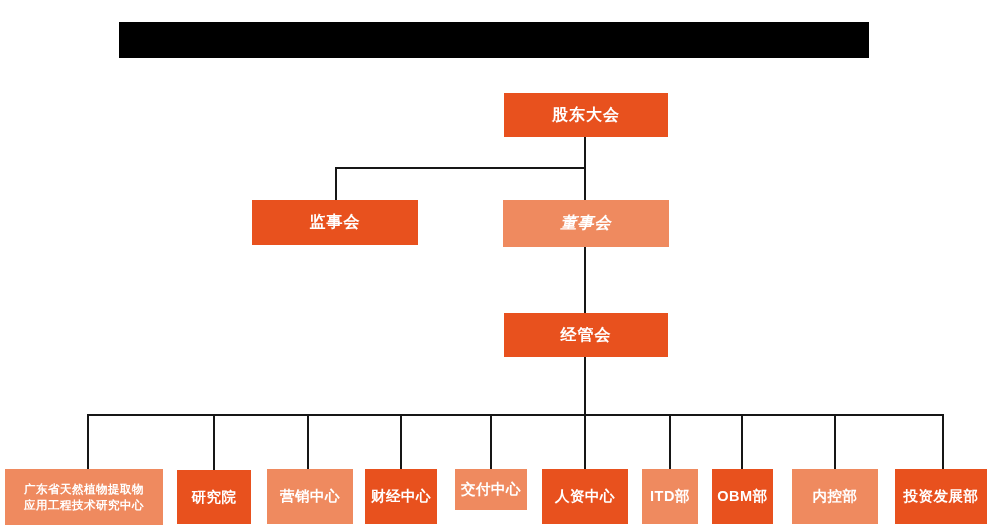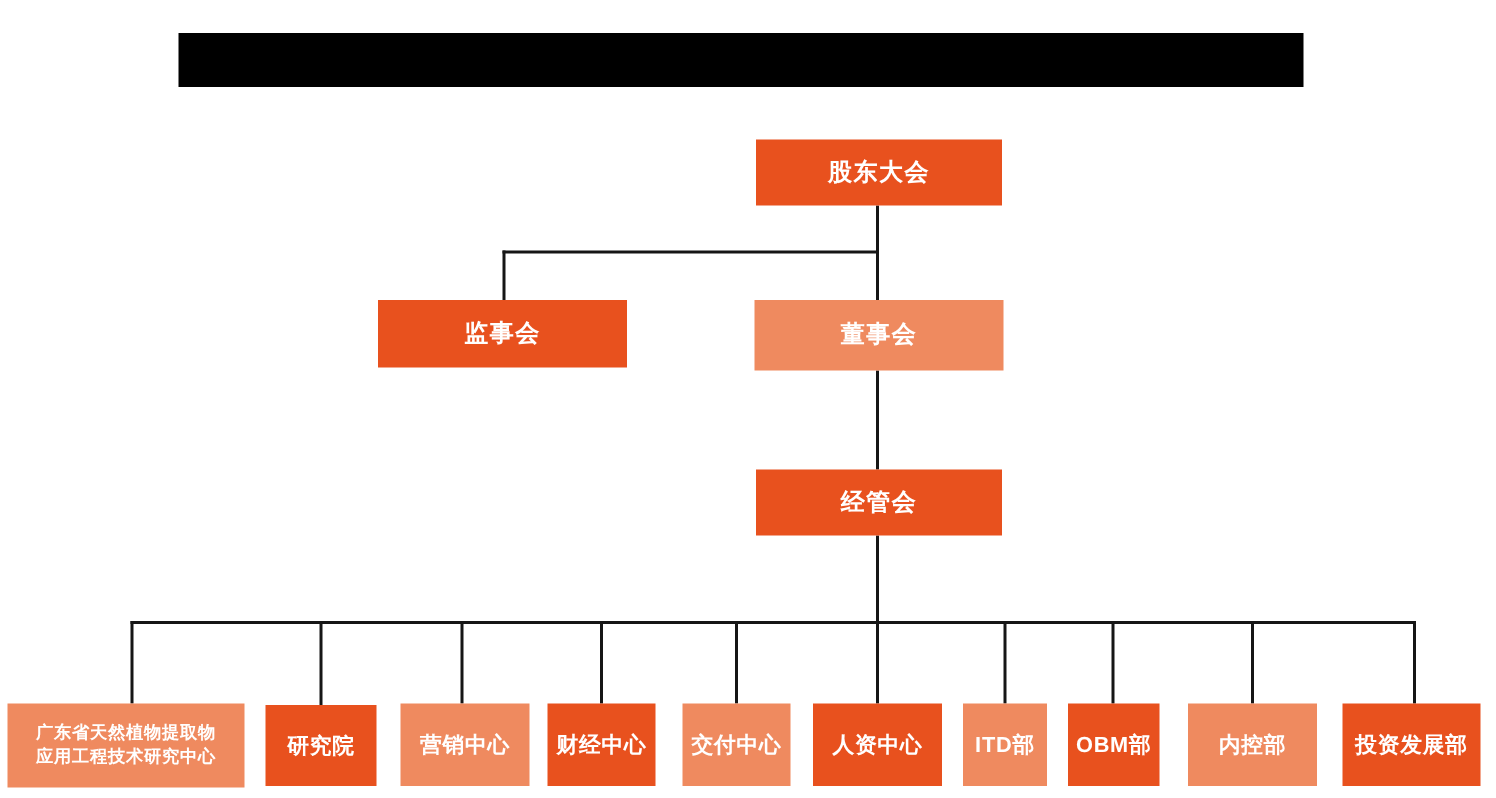--- a/index.html
+++ b/index.html
@@ -39,29 +39,29 @@
   .dept-long { font-size: 11.5px; line-height: 1.4; letter-spacing: 0.5px; padding: 0 16px; }
 
   
   .line { position: absolute; background: #161616; }
   .line-v { width: 2px; }
   .line-h { height: 2px; }
 
   
   .n-shareholders { left: 504px; top: 93px;  width: 164px; height: 44px; }
   .n-supervisory  { left: 252px; top: 200px; width: 166px; height: 45px; }
-  .n-directors    { left: 503px; top: 200px; width: 166px; height: 47px; }
+  .n-directors    { left: 503px; top: 200px; width: 166px; height: 47px; font-style: italic; }
   .n-management   { left: 504px; top: 313px; width: 164px; height: 44px; }
 
   
   .d0 { left: 5px;   top: 469px; width: 158px; height: 56px; }
   .d1 { left: 177px; top: 470px; width: 74px;  height: 54px; }
   .d2 { left: 267px; top: 469px; width: 86px;  height: 55px; }
   .d3 { left: 365px; top: 469px; width: 72px;  height: 55px; }
-  .d4 { left: 455px; top: 469px; width: 72px;  height: 55px; }
+  .d4 { left: 455px; top: 469px; width: 72px;  height: 41px; }
   .d5 { left: 542px; top: 469px; width: 86px;  height: 55px; }
   .d6 { left: 642px; top: 469px; width: 56px;  height: 55px; }
   .d7 { left: 712px; top: 469px; width: 61px;  height: 55px; }
   .d8 { left: 792px; top: 469px; width: 86px;  height: 55px; }
   .d9 { left: 895px; top: 469px; width: 92px;  height: 55px; }
 </style>
 </head>
 <body>
 
 <div class="canvas">

